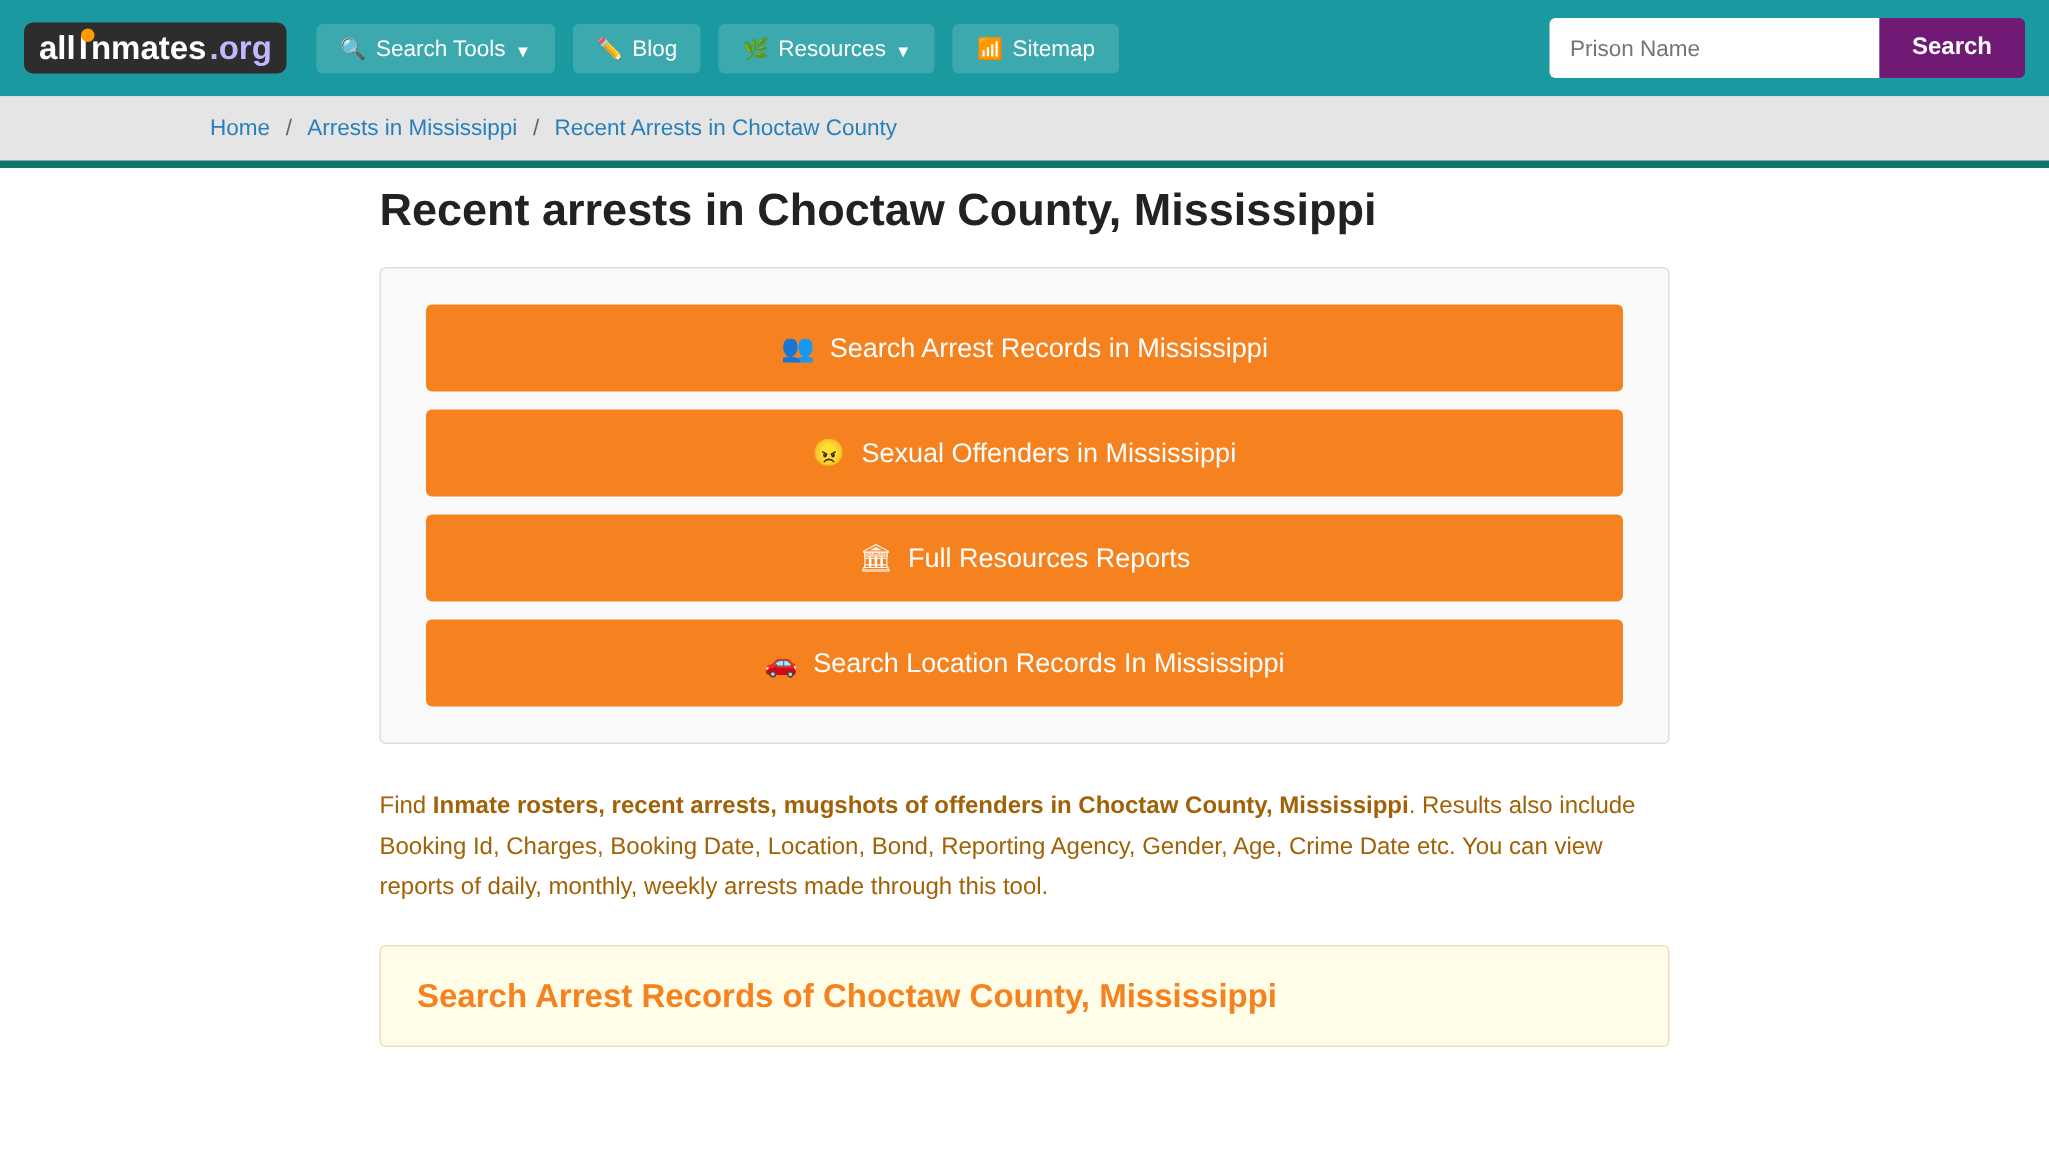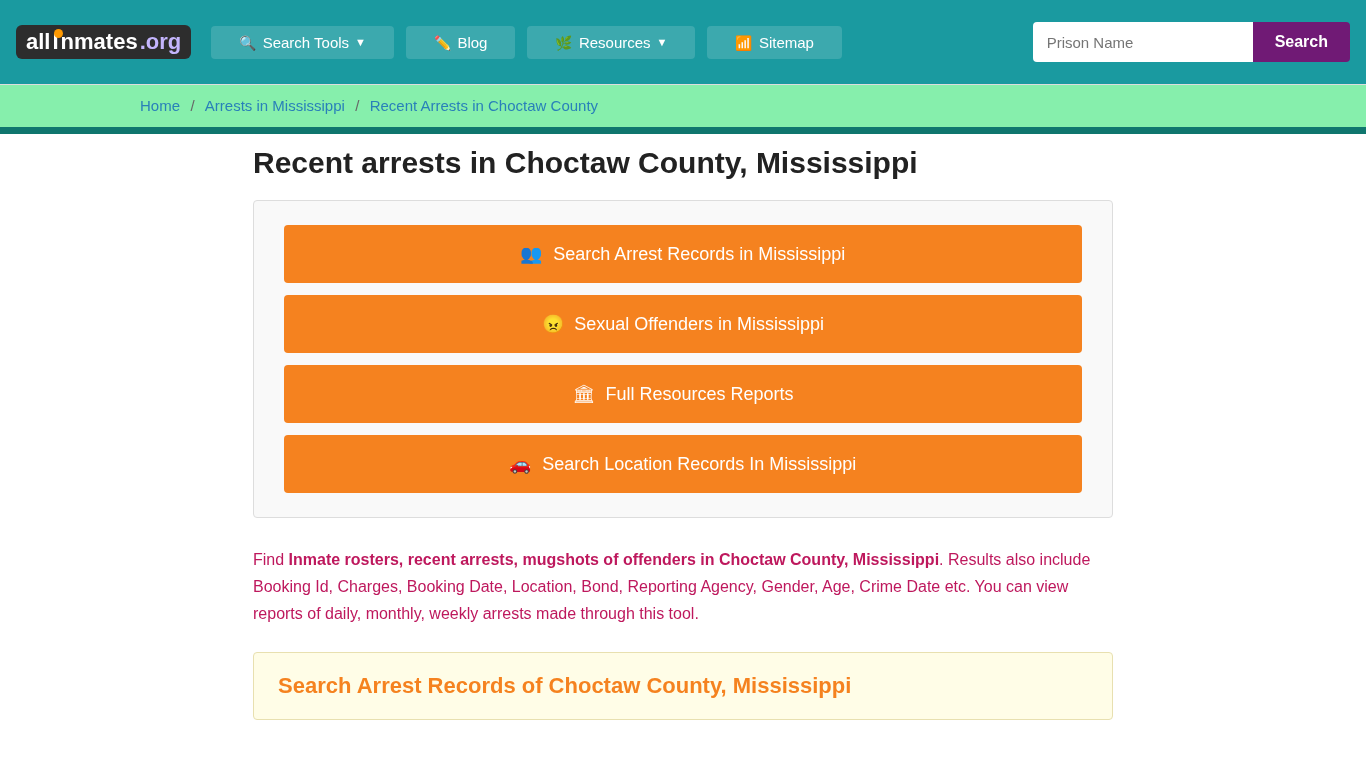--- a/index.html
+++ b/index.html
@@ -4,21 +4,21 @@
   <style>
     * { margin: 0; padding: 0; box-sizing: border-box; }
     body { font-family: Arial, sans-serif; background: #fff; color: #333; font-size: 16px; }
 
     
     .header {
       background-color: #1a9aa0;
       display: flex;
       align-items: center;
       padding: 0 16px;
-      height: 84px;
+      height: 64px;
       gap: 12px;
     }
     .logo-area {
       display: flex;
       align-items: center;
       margin-right: 8px;
     }
     .logo-box {
       background: #2d2d2d;
       border-radius: 6px;
@@ -29,25 +29,25 @@
     }
     .logo-text-all { color: #fff; font-size: 22px; font-weight: bold; }
     .logo-text-nmates { color: #fff; font-size: 22px; font-weight: bold; }
     .logo-text-org { color: #c4b5fd; font-size: 22px; font-weight: bold; }
 
     .nav-btn {
       background: rgba(255,255,255,0.15);
       color: #fff;
       border: none;
       border-radius: 4px;
-      padding: 8px 28px;
-      font-size: 15px;
-      cursor: pointer;
-      display: flex;
-      align-items: center;
+      padding: 8px 16px;
+      font-size: 15px;
+      cursor: pointer;
+      display: flex;
+      align-items: flex-end;
       gap: 6px;
       white-space: nowrap;
     }
     .nav-btn .arrow { font-size: 11px; }
 
     .header-spacer { flex: 1; }
 
     .search-input {
       height: 40px;
       padding: 0 14px;
@@ -65,24 +65,24 @@
       border: none;
       border-radius: 0 4px 4px 0;
       padding: 0 22px;
       font-size: 16px;
       font-weight: bold;
       cursor: pointer;
     }
 
     
     .breadcrumb-bar {
-      background: #86efac;
+      background: #e5e5e5;
       padding: 12px 140px;
       border-top: 1px solid #ddd;
-      border-bottom: 7px solid #0f766e;
+      border-bottom: 5px solid #0f766e;
     }
     .breadcrumb-bar a, .breadcrumb-bar span.bc-link {
       color: #2980b9;
       text-decoration: none;
       font-size: 15px;
       cursor: pointer;
     }
     .breadcrumb-bar .bc-sep {
       color: #666;
       margin: 0 6px;
@@ -133,21 +133,21 @@
       justify-content: center;
       gap: 10px;
       text-align: center;
       transition: background 0.15s;
     }
 
     
     .description {
       font-size: 16px;
       line-height: 1.7;
-      color: #be185d;
+      color: #a16207;
       margin-bottom: 24px;
     }
     .description strong { font-weight: bold; }
 
     
     .section-box {
       background: #fffde7;
       border: 1px solid #e8e0b0;
       border-radius: 4px;
       padding: 20px 24px;

